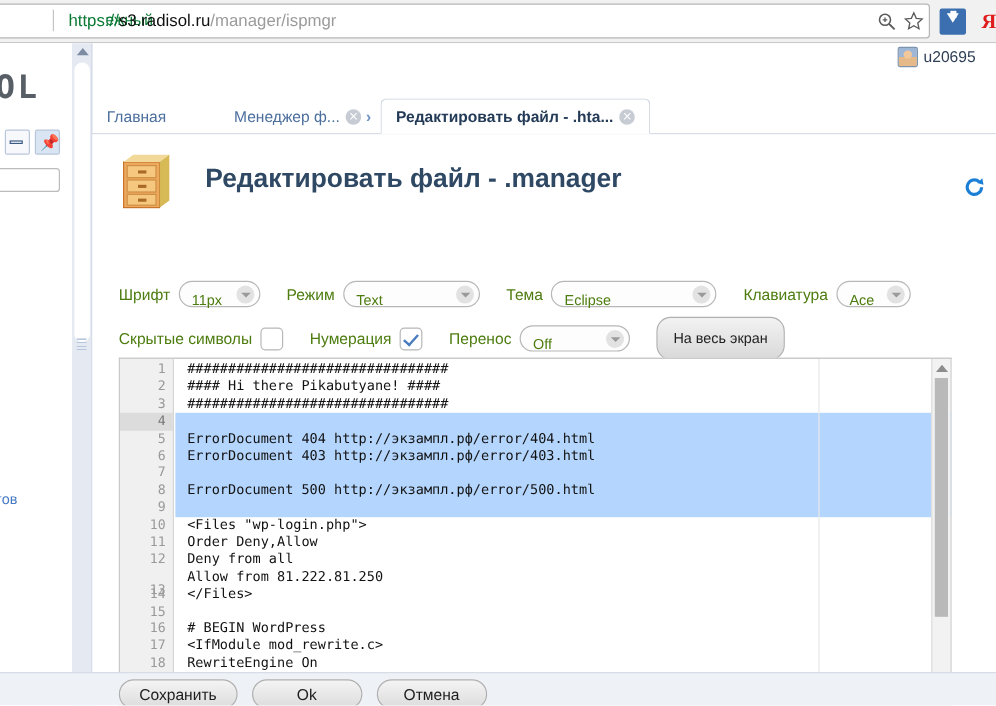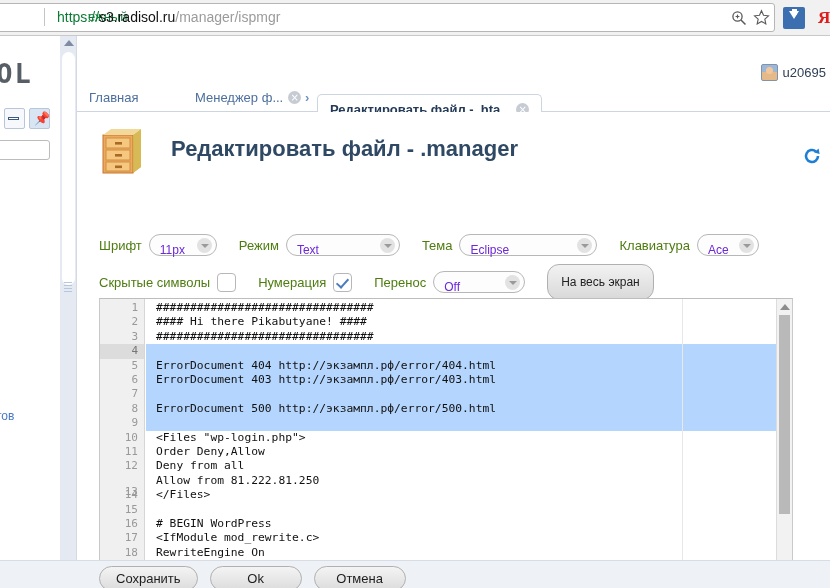--- a/index.html
+++ b/index.html
@@ -53,22 +53,22 @@
     position:absolute;left:818px;top:8px;width:14px;height:20px;
     color:#e01b1b;font-size:17px;font-weight:bold;line-height:20px;
     font-family:"Liberation Serif", serif;
   }
   
   #page{
     position:absolute;left:0;top:36px;width:830px;height:552px;
     background:#ffffff;overflow:hidden;
   }
   #userbar{
-    position:absolute;right:0;top:25px;height:22px;
-    display:flex;align-items:center;gap:5px;padding-right:4px;
+    position:absolute;right:0;top:0;height:22px;
+    display:flex;align-items:center;gap:5px;padding-right:17px;
   }
   #user-avatar{
     width:17px;height:17px;border-radius:2px;
     background:linear-gradient(#9fb7d6 0 48%, #e6b989 48% 100%);
     border:1px solid #7e93ae;box-sizing:border-box;position:relative;
   }
   #user-avatar:after{
     content:"";position:absolute;left:4px;top:2px;width:7px;height:7px;
     border-radius:50%;background:#f2c89b;
   }
@@ -127,21 +127,21 @@
   }
   .tab{
     position:absolute;top:0;height:30px;
     display:flex;align-items:center;gap:5px;
     padding:0 12px;box-sizing:border-box;
     font-size:13px;color:#4c6f9e;white-space:nowrap;
     border-radius:5px 5px 0 0;
   }
   .tab.active{
     background:#ffffff;color:#243b57;font-weight:bold;
-    border:1px solid #cdd5e0;border-bottom:1px solid #ffffff;margin-top:12px;
+    border:1px solid #cdd5e0;border-bottom:1px solid #ffffff;
   }
   .tab-close{
     width:13px;height:13px;border-radius:50%;background:#c7ccd4;
     color:#ffffff;font-size:10px;line-height:13px;text-align:center;
     font-family:"DejaVu Sans", sans-serif;font-weight:normal;
   }
   .tab-arrow{color:#6f91c4;font-size:13px;font-weight:bold;}
   
   #content{
     position:absolute;left:77px;top:76px;width:753px;height:476px;
@@ -163,21 +163,21 @@
   
   .opt-row{position:absolute;left:0;display:flex;align-items:center;white-space:nowrap;}
   #opt-row-1{top:122px;left:22px;gap:0;}
   #opt-row-2{top:152px;left:22px;gap:0;}
   .opt-label{font-size:13px;color:#4d7c0f;margin-right:7px;text-align:right;}
   .opt-gap{width:22px;}
   .sel{
     position:relative;height:22px;border:1px solid #b7b7b7;border-radius:11px;
     background:#fdfdfd;box-sizing:border-box;
     display:flex;align-items:center;padding:10px 26px 0 10px;
-    font-size:12px;color:#6d28d9;
+    font-size:12px;color:#4d7c0f;
   }
   .sel .caret{
     position:absolute;right:4px;top:3px;width:15px;height:15px;border-radius:50%;
     background:#e2e2e2;
   }
   .sel .caret:after{
     content:"";position:absolute;left:4px;top:6px;width:0;height:0;
     border-left:4px solid transparent;border-right:4px solid transparent;
     border-top:4px solid #9a9a9a;
   }

